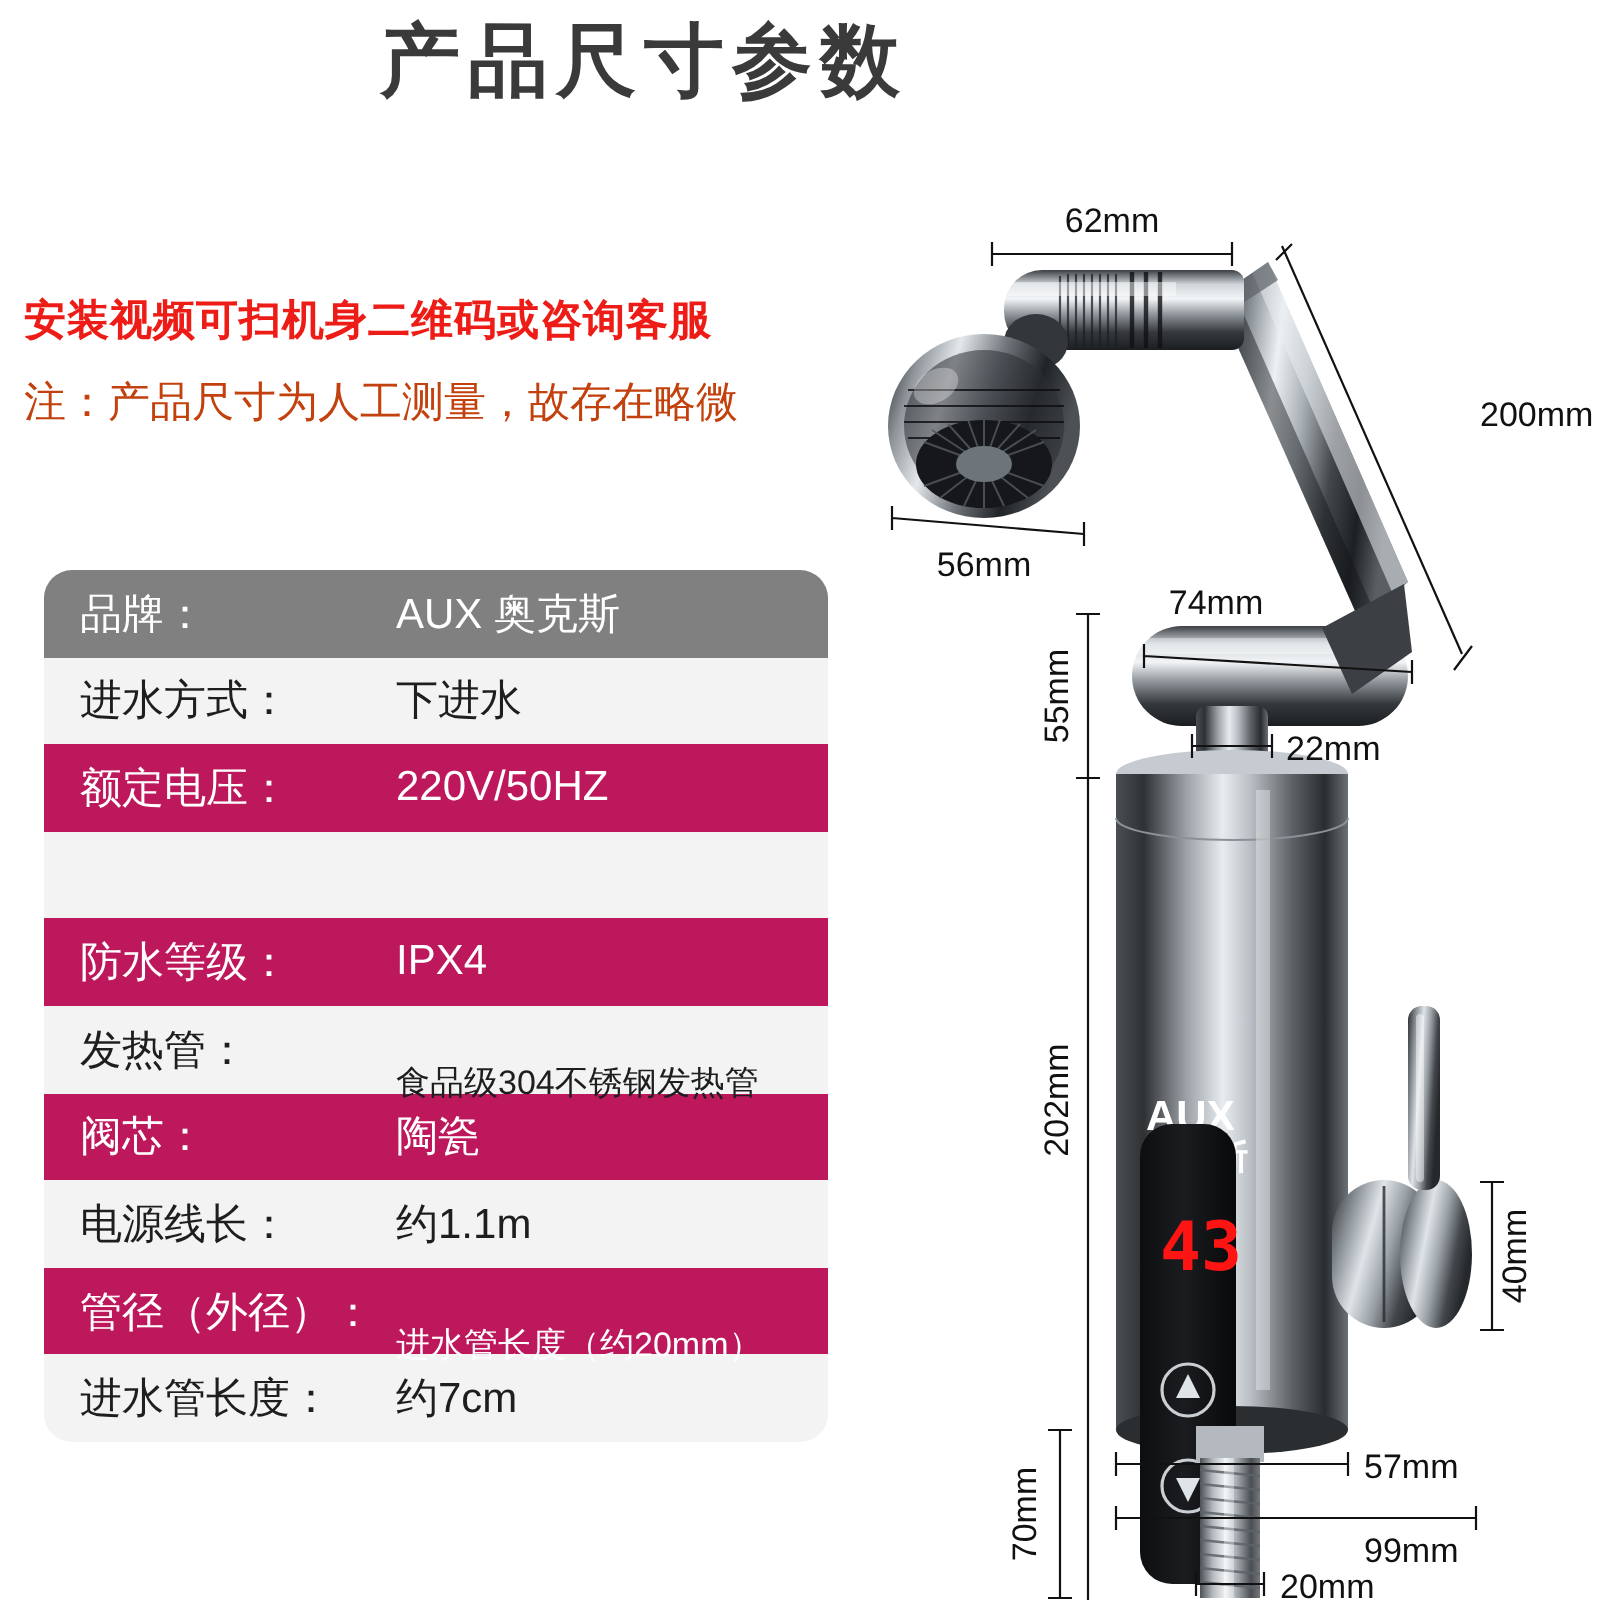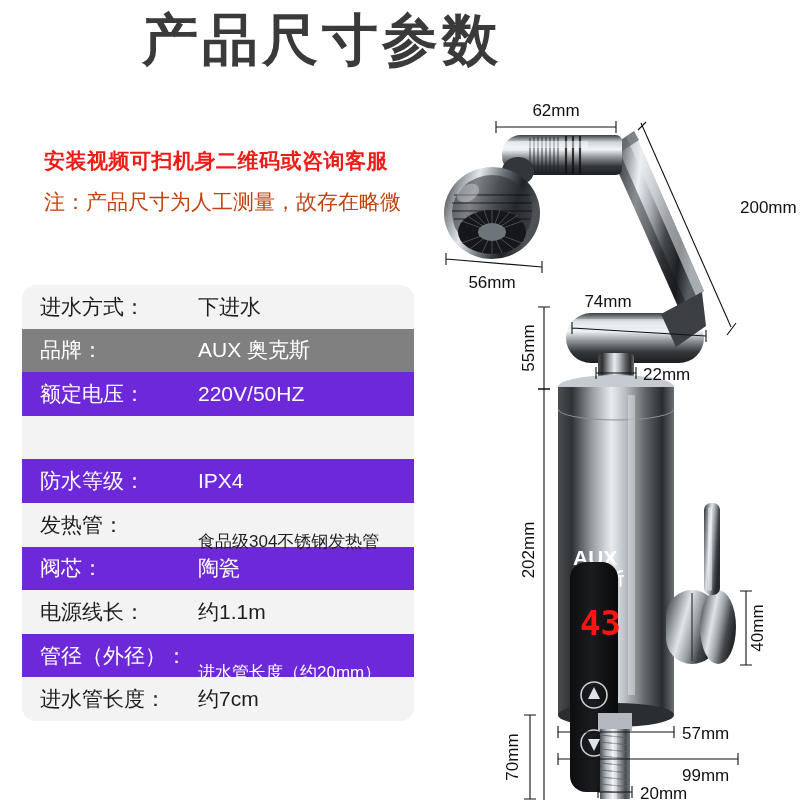--- a/index.html
+++ b/index.html
@@ -12,31 +12,31 @@
     overflow: hidden;
     font-family: "Liberation Sans", "DejaVu Sans", sans-serif;
     -webkit-font-smoothing: antialiased;
   }
 
   
   #page-title {
     position: absolute;
     top: 8px; left: 0; width: 644px;
     text-align: center;
-    font-size: 56px;
+    font-size: 40px;
     font-weight: 700;
     color: #3a3a3a;
     letter-spacing: 4px;
     line-height: 1.15;
   }
 
   
   #notice-block {
     position: absolute;
-    top: 148px; left: 44px;
+    top: 148px; left: 12px;
     width: 400px;
   }
   #notice-red {
     font-size: 21px;
     font-weight: 700;
     color: #ee1c17;
     letter-spacing: 0.5px;
     line-height: 1.25;
     margin-bottom: 12px;
     white-space: nowrap;
@@ -58,21 +58,21 @@
     overflow: hidden;
   }
   .spec-row {
     display: flex;
     align-items: center;
     height: 43.6px;
     box-sizing: border-box;
     padding-left: 18px;
   }
   .spec-row.dark   { background: #808080; }
-  .spec-row.mid    { background: #6d28d9; }
+  .spec-row.mid    { background: #be185d; }
   .spec-row.light  { background: #f3f3f3; }
   .spec-label {
     width: 158px;
     flex: 0 0 158px;
     font-size: 21px;
     color: #1e1e1e;
     white-space: nowrap;
   }
   .spec-row.dark .spec-label,
   .spec-row.mid  .spec-label { color: #ffffff; }
@@ -108,27 +108,27 @@
 <div id="page-title">产品尺寸参数</div>
 
 <div id="notice-block">
   <div id="notice-red">安装视频可扫机身二维码或咨询客服</div>
   <div id="notice-black">
     <span>注：产品尺寸为人工测量，故存在略微</span>
   </div>
 </div>
 
 <div id="spec-table">
+    <div class="spec-row dark">
+      <div class="spec-label">品牌：</div>
+      <div class="spec-value">AUX 奥克斯</div>
+    </div>
     <div class="spec-row light">
       <div class="spec-label">进水方式：</div>
       <div class="spec-value">下进水</div>
-    </div>
-    <div class="spec-row dark">
-      <div class="spec-label">品牌：</div>
-      <div class="spec-value">AUX 奥克斯</div>
     </div>
     <div class="spec-row mid">
       <div class="spec-label">额定电压：</div>
       <div class="spec-value">220V/50HZ</div>
     </div>
     <div class="spec-row light">
     </div>
     <div class="spec-row mid">
       <div class="spec-label">防水等级：</div>
       <div class="spec-value">IPX4</div>

